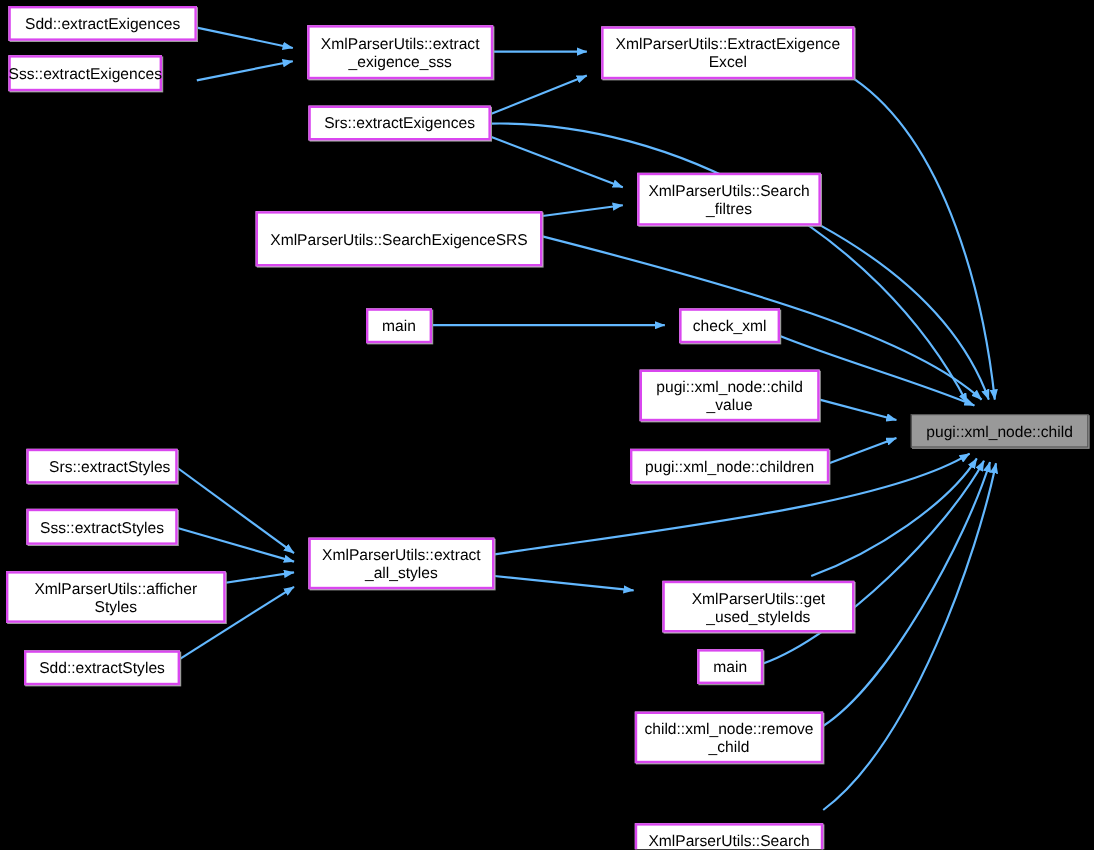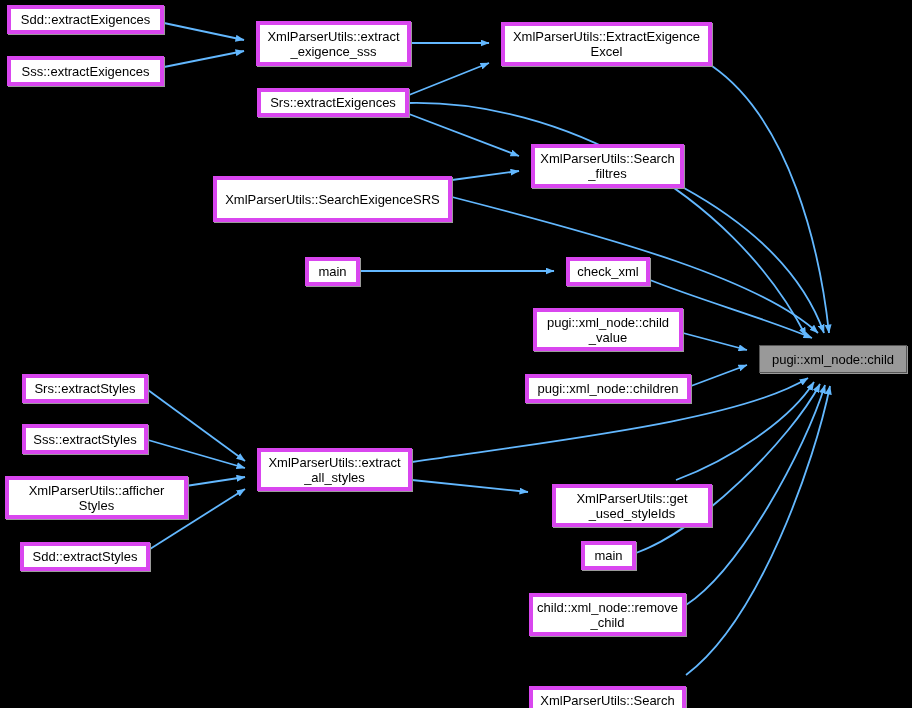--- a/index.html
+++ b/index.html
@@ -19,21 +19,21 @@
     position: absolute;
     left: 0;
     top: 0;
     width: 912px;
     height: 708px;
   }
   .node {
     position: absolute;
     box-sizing: border-box;
     background: #ffffff;
-    border: 4px solid #d946ef;
+    border: 2px solid #d946ef;
     box-shadow: 1px 1px 0 0 #9a9a9a;
     display: flex;
     align-items: center;
     justify-content: center;
     text-align: center;
     color: #000000;
     font-size: 13px;
     line-height: 15px;
     letter-spacing: 0px;
     white-space: pre-line;
@@ -83,36 +83,36 @@
         <path d="M686,675 C760,620 815,460 830,386" fill="none" stroke="#63b8ff" stroke-width="1.8" marker-end="url(#arrowhead)"></path>
         <path d="M148,390 L245,461" fill="none" stroke="#63b8ff" stroke-width="1.8" marker-end="url(#arrowhead)"></path>
         <path d="M148,440 L245,468" fill="none" stroke="#63b8ff" stroke-width="1.8" marker-end="url(#arrowhead)"></path>
         <path d="M166,489 L245,477" fill="none" stroke="#63b8ff" stroke-width="1.8" marker-end="url(#arrowhead)"></path>
         <path d="M150,549 L245,489" fill="none" stroke="#63b8ff" stroke-width="1.8" marker-end="url(#arrowhead)"></path>
       </g>
   </svg>
 
   <div id="nodes">
       <div class="node" style="left: 7px; top: 5px; width: 157px; height: 29px;"><span class="node-label">Sdd::extractExigences</span></div>
-      <div class="node" style="left: 7px; top: 56px; width: 157px; height: 30px;"><span class="node-label">Sss::extractExigences</span></div>
+      <div class="node" style="left: 7px; top: 46px; width: 128px; height: 30px;"><span class="node-label">Sss::extractExigences</span></div>
       <div class="node" style="left: 256px; top: 21px; width: 155px; height: 45px;"><span class="node-label">XmlParserUtils::extract
 _exigence_sss</span></div>
       <div class="node" style="left: 501px; top: 22px; width: 211px; height: 44px;"><span class="node-label">XmlParserUtils::ExtractExigence
 Excel</span></div>
       <div class="node" style="left: 257px; top: 88px; width: 152px; height: 29px;"><span class="node-label">Srs::extractExigences</span></div>
       <div class="node" style="left: 531px; top: 144px; width: 153px; height: 44px;"><span class="node-label">XmlParserUtils::Search
 _filtres</span></div>
       <div class="node" style="left: 213px; top: 176px; width: 239px; height: 46px;"><span class="node-label">XmlParserUtils::SearchExigenceSRS</span></div>
       <div class="node" style="left: 305px; top: 257px; width: 55px; height: 29px;"><span class="node-label">main</span></div>
       <div class="node" style="left: 566px; top: 257px; width: 84px; height: 29px;"><span class="node-label">check_xml</span></div>
       <div class="node" style="left: 533px; top: 308px; width: 150px; height: 43px;"><span class="node-label">pugi::xml_node::child
 _value</span></div>
       <div class="node" style="left: 525px; top: 374px; width: 166px; height: 29px;"><span class="node-label">pugi::xml_node::children</span></div>
       <div class="node highlight" style="left: 759px; top: 345px; width: 148px; height: 28px;"><span class="node-label">pugi::xml_node::child</span></div>
-      <div class="node" style="left: 22px; top: 374px; width: 126px; height: 29px;"><span class="node-label">Srs::extractStyles</span></div>
+      <div class="node" style="left: 22px; top: 374px; width: 126px; height: 29px; justify-content: flex-end;"><span class="node-label">Srs::extractStyles</span></div>
       <div class="node" style="left: 22px; top: 424px; width: 126px; height: 30px;"><span class="node-label">Sss::extractStyles</span></div>
       <div class="node" style="left: 5px; top: 476px; width: 183px; height: 43px;"><span class="node-label">XmlParserUtils::afficher
 Styles</span></div>
       <div class="node" style="left: 20px; top: 542px; width: 130px; height: 29px;"><span class="node-label">Sdd::extractStyles</span></div>
       <div class="node" style="left: 257px; top: 448px; width: 155px; height: 43px;"><span class="node-label">XmlParserUtils::extract
 _all_styles</span></div>
       <div class="node" style="left: 540px; top: 484px; width: 160px; height: 43px; margin-left: 12px;"><span class="node-label">XmlParserUtils::get
 _used_styleIds</span></div>
       <div class="node" style="left: 581px; top: 541px; width: 55px; height: 29px;"><span class="node-label">main</span></div>
       <div class="node" style="left: 529px; top: 593px; width: 157px; height: 43px;"><span class="node-label">child::xml_node::remove

